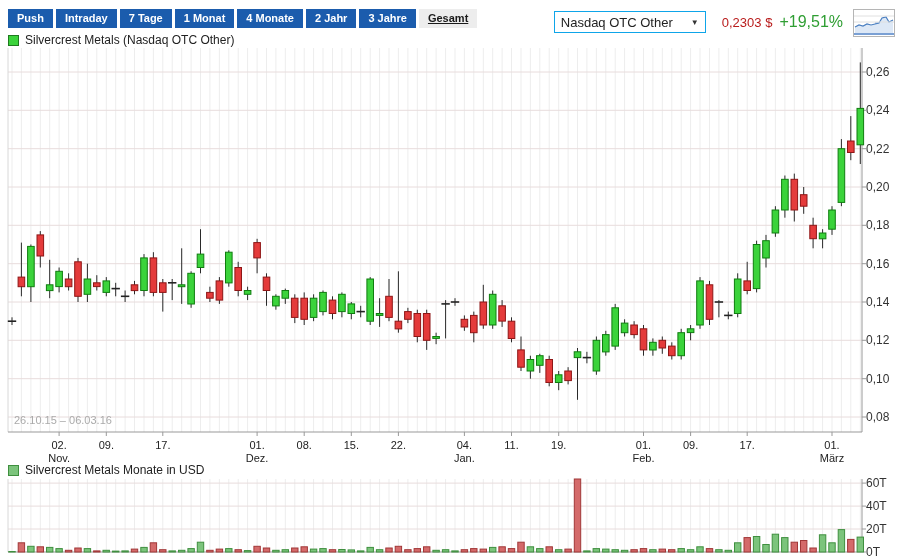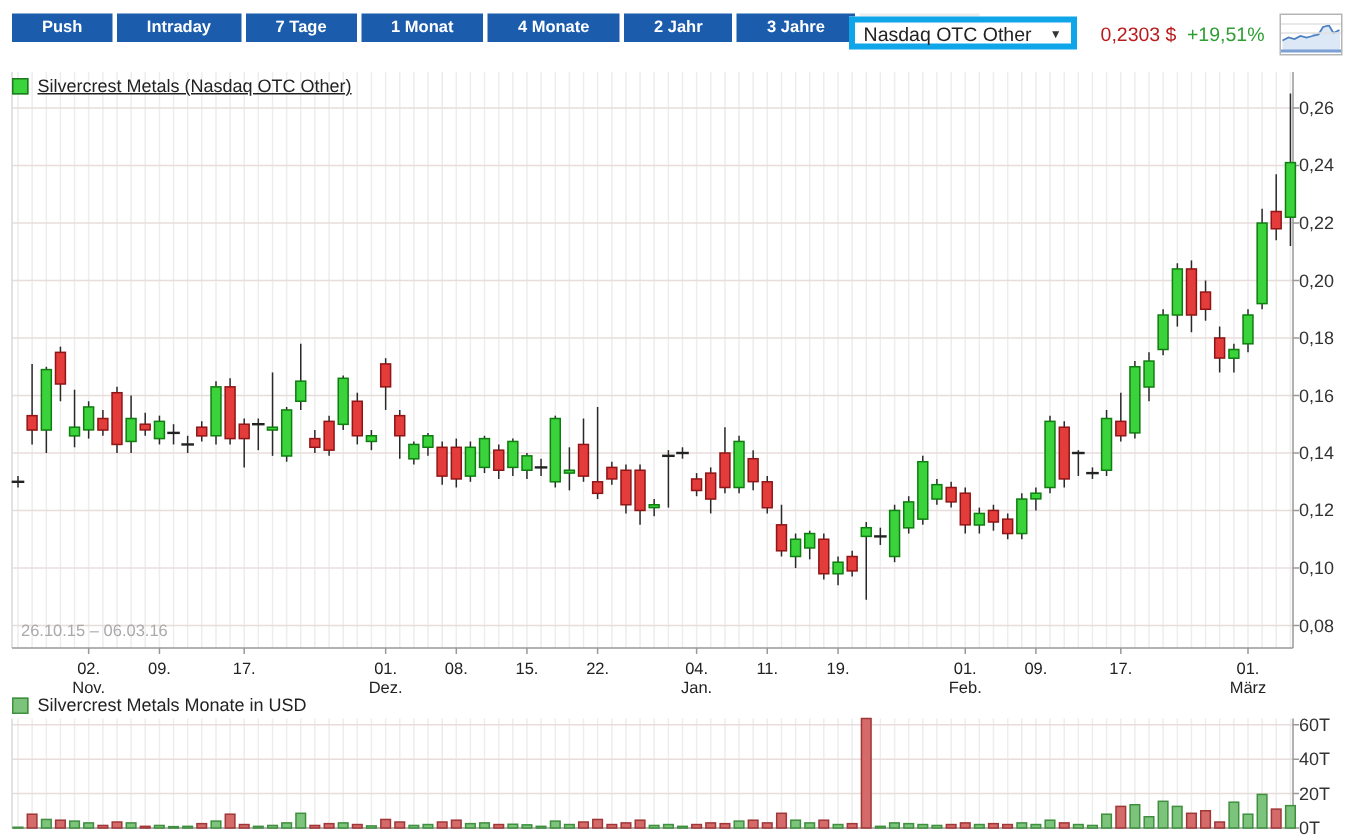--- a/index.html
+++ b/index.html
@@ -1,32 +1,32 @@
 <!DOCTYPE html>
 <html><head>
 <meta charset="utf-8">
 <style>
   html,body{margin:0;padding:0;background:#fff;}
   #page{position:relative;width:899px;height:558px;background:#fff;overflow:hidden;
         font-family:"Liberation Sans","DejaVu Sans",sans-serif;}
   #chart-svg{position:absolute;left:0;top:0;}
   #toolbar{position:absolute;left:8px;top:9px;display:flex;gap:3px;}
   .tb-btn{background:#1b5cad;color:#fff;font-size:11px;font-weight:bold;
-          padding:4px 20px;line-height:11px;cursor:pointer;white-space:nowrap;text-align:right;}
+          padding:4px 9px;line-height:11px;cursor:pointer;white-space:nowrap;text-align:right;}
   .tb-btn.sel{background:#ededed;color:#1a1a1a;text-decoration:underline;}
   #quote-area{position:absolute;top:7px;right:4px;display:flex;align-items:center;}
-  #exchange-select{width:152px;height:22px;border:4px solid #0ea5e9;background:#fff;
+  #exchange-select{width:152px;height:22px;border:1px solid #0ea5e9;background:#fff;
           display:flex;align-items:center;justify-content:space-between;
           padding:0 6px;font-size:13px;color:#222;cursor:pointer;box-sizing:border-box;}
   #exchange-select .caret{font-size:8px;color:#333;margin-left:6px;}
   #quote-price{font-size:13px;color:#b91c1c;margin-left:16px;}
-  #quote-change{font-size:13px;color:#2f9e33;margin-left:7px;}
+  #quote-change{font-size:16px;color:#2f9e33;margin-left:7px;}
   #mini-chart{margin-left:10px;margin-top:2px;border:1px solid #b5b5b5;background:#fff;}
   .legend{position:absolute;display:flex;align-items:center;font-size:12px;color:#222;}
-  #legend-main{left:8px;top:50px;text-decoration:underline;}
+  #legend-main{left:8px;top:33px;}
   #legend-vol{left:8px;top:463px;}
   .swatch{width:9px;height:9px;margin-right:6px;display:inline-block;}
   .swatch.bright{background:#3bd33b;border:1px solid #1f7a1f;}
   .swatch.soft{background:#7cc47c;border:1px solid #3f8f3f;}
 </style>
 </head>
 <body>
 
 <div id="page">
 

